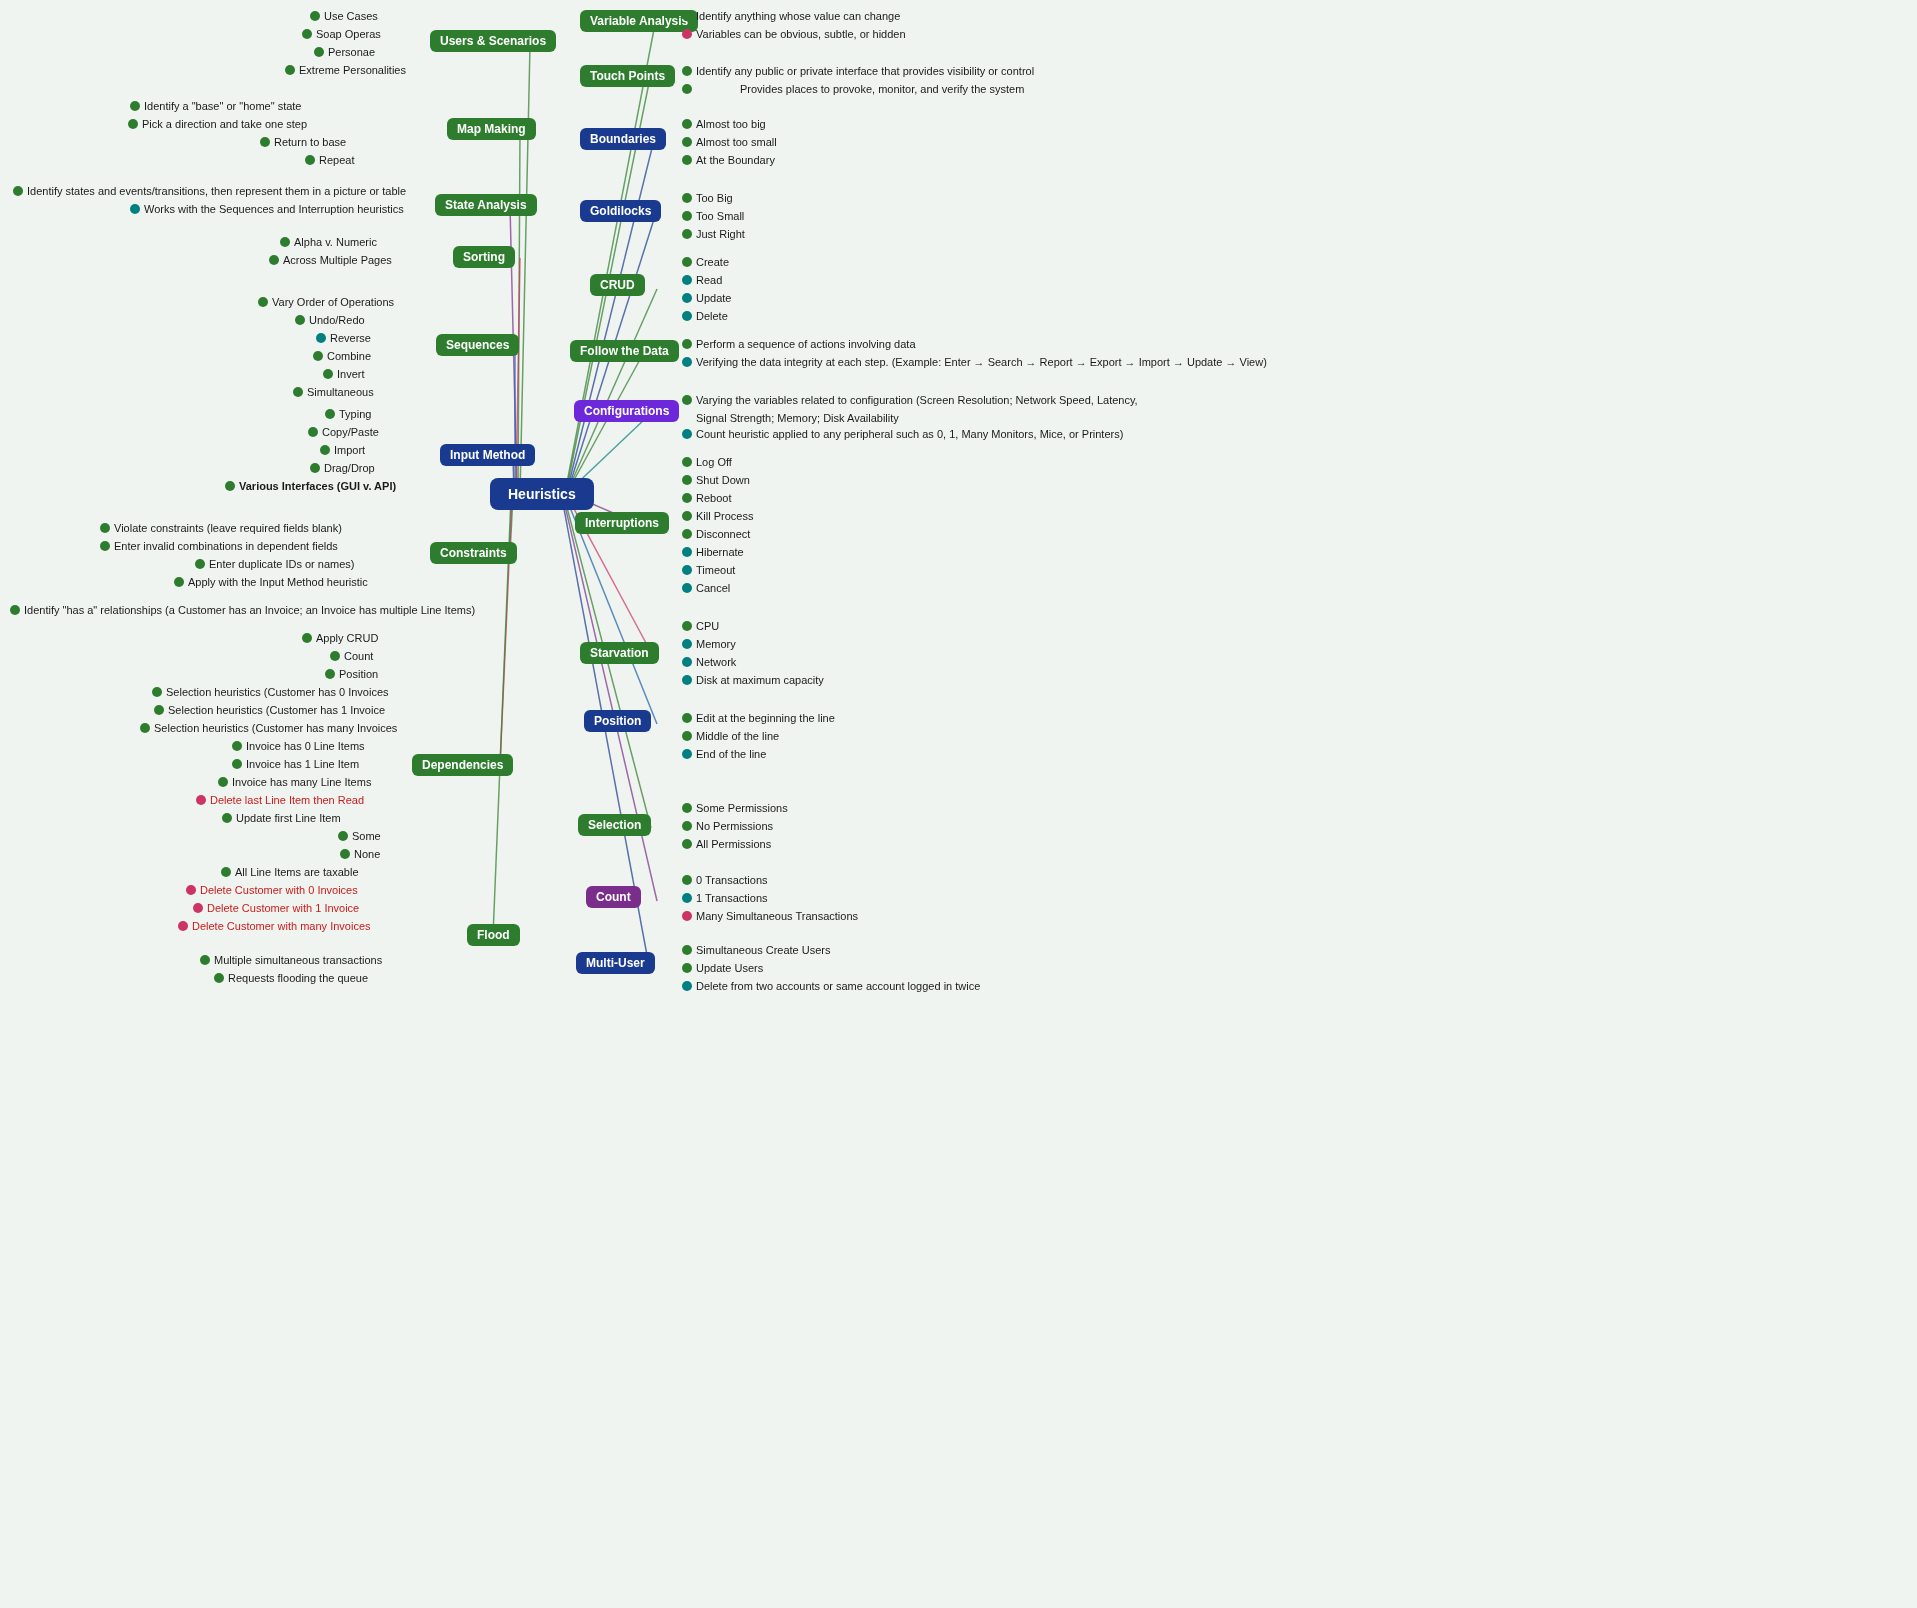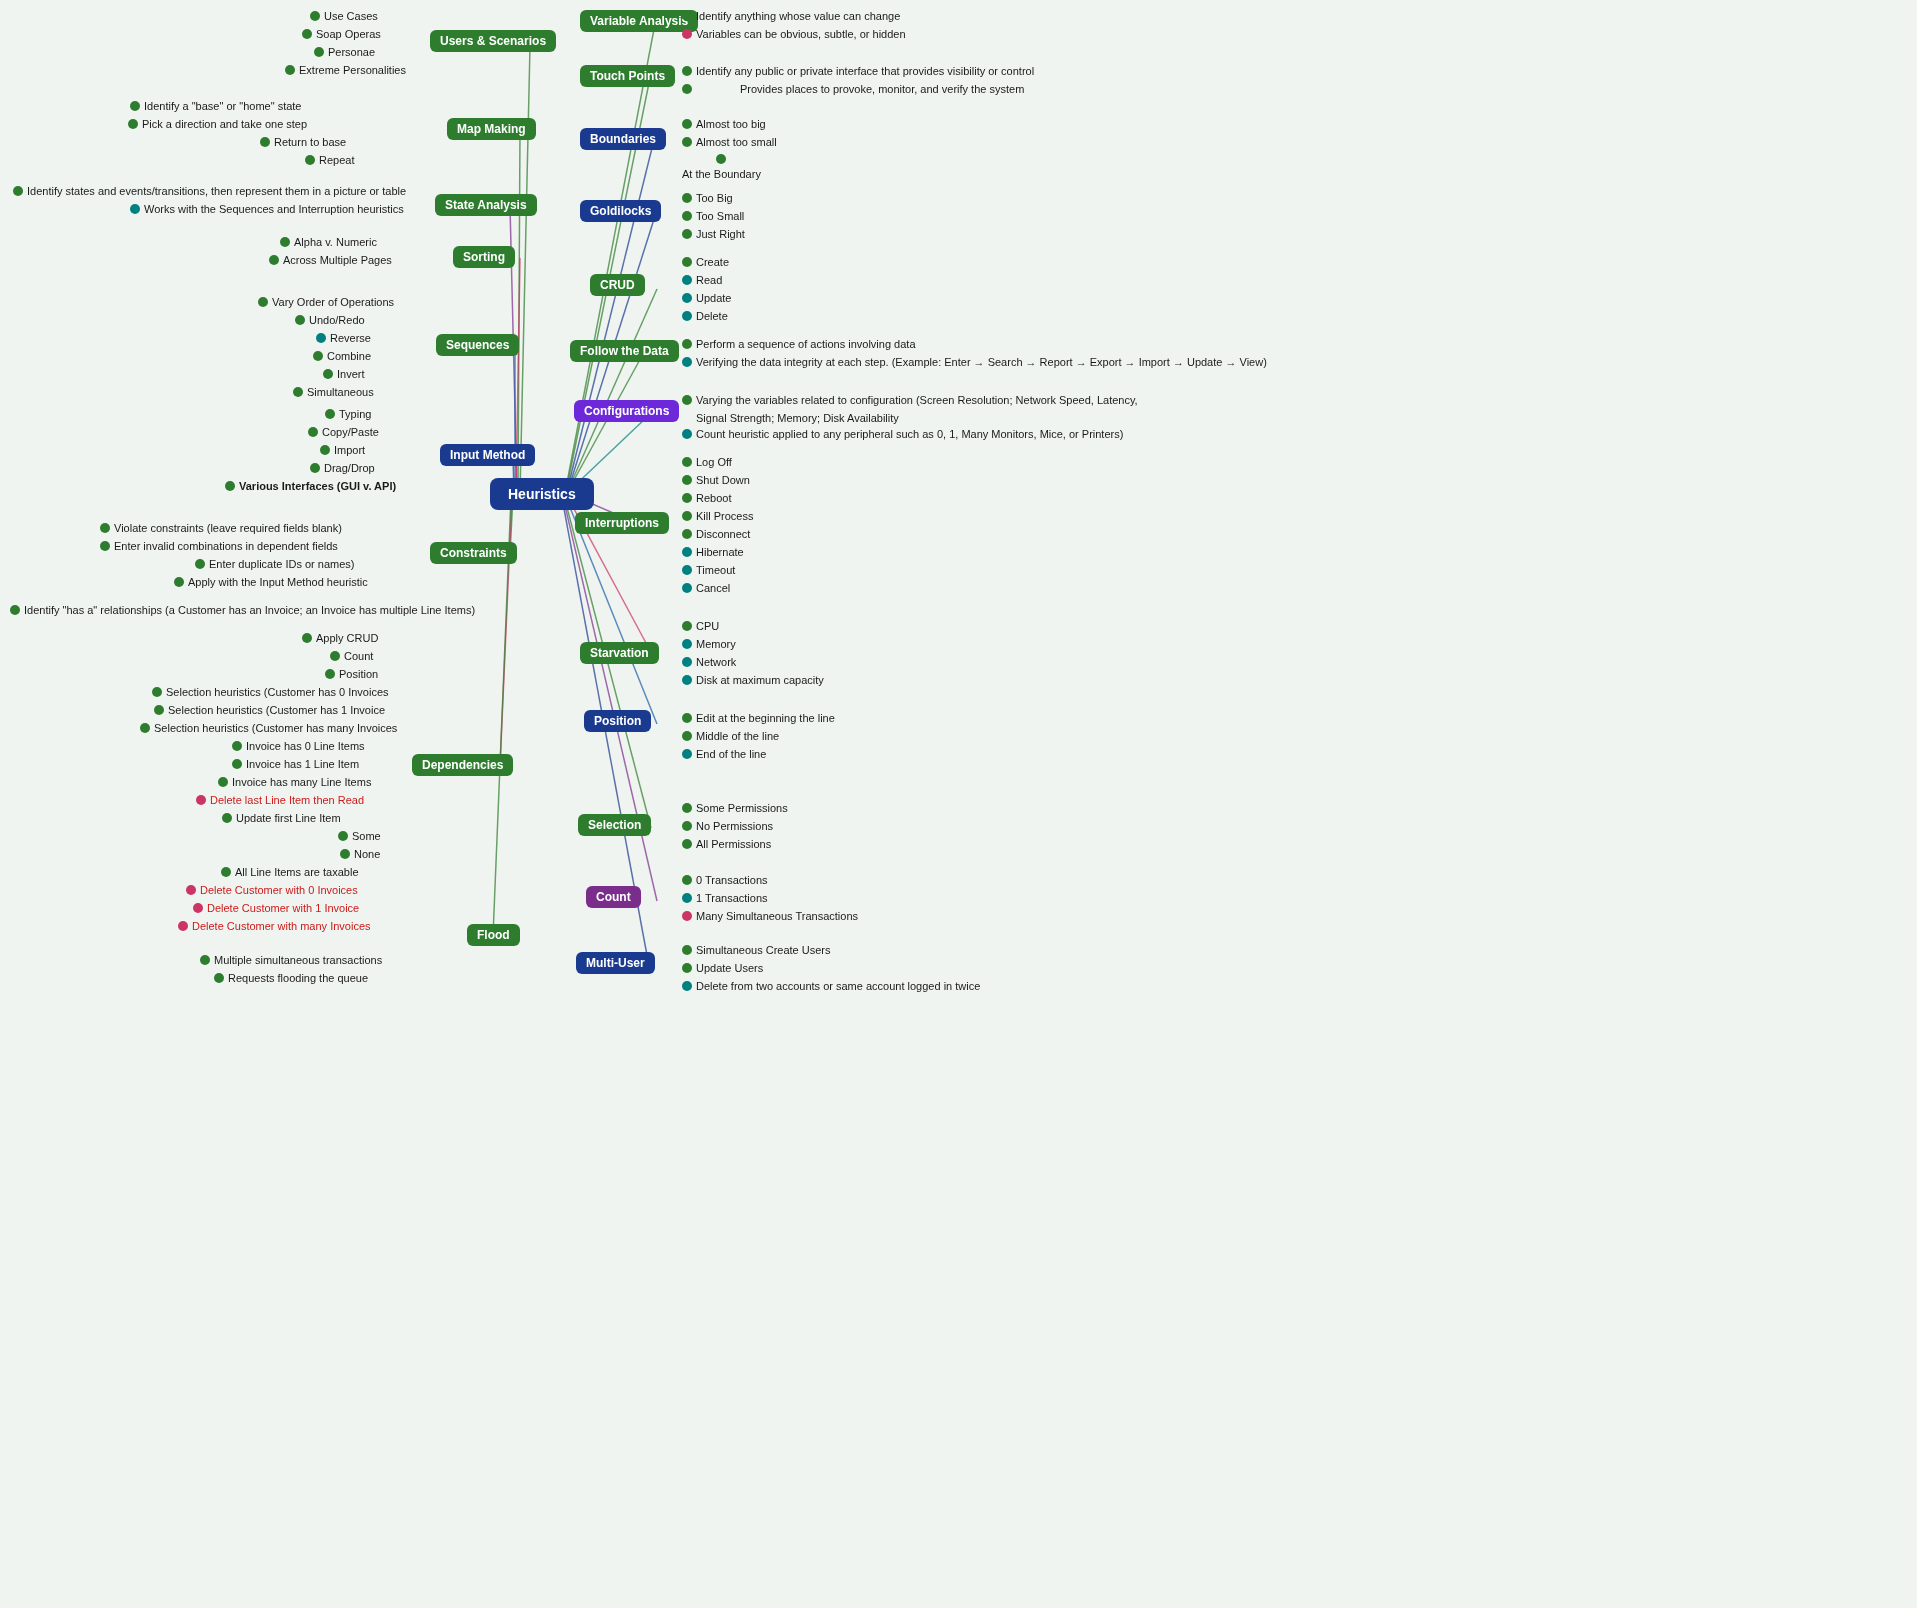--- a/index.html
+++ b/index.html
@@ -379,21 +379,21 @@
 
   <div class="node node-main node-boundaries" style="left: 580px; top: 128px;">Boundaries</div>
   <div class="bullet-item" style="left: 682px; top: 118px;">
     <span class="bullet bullet-green"></span>
     <span class="item-text">Almost too big</span>
   </div>
   <div class="bullet-item" style="left: 682px; top: 136px;">
     <span class="bullet bullet-green"></span>
     <span class="item-text">Almost too small</span>
   </div>
-  <div class="bullet-item" style="left: 682px; top: 154px; flex-direction: column;">
+  <div class="bullet-item" style="left: 682px; top: 154px;">
     <span class="bullet bullet-green"></span>
     <span class="item-text">At the Boundary</span>
   </div>
 
   <div class="node node-main node-goldilocks" style="left: 580px; top: 200px;">Goldilocks</div>
   <div class="bullet-item" style="left: 682px; top: 192px;">
     <span class="bullet bullet-green"></span>
     <span class="item-text">Too Big</span>
   </div>
   <div class="bullet-item" style="left: 682px; top: 210px;">

